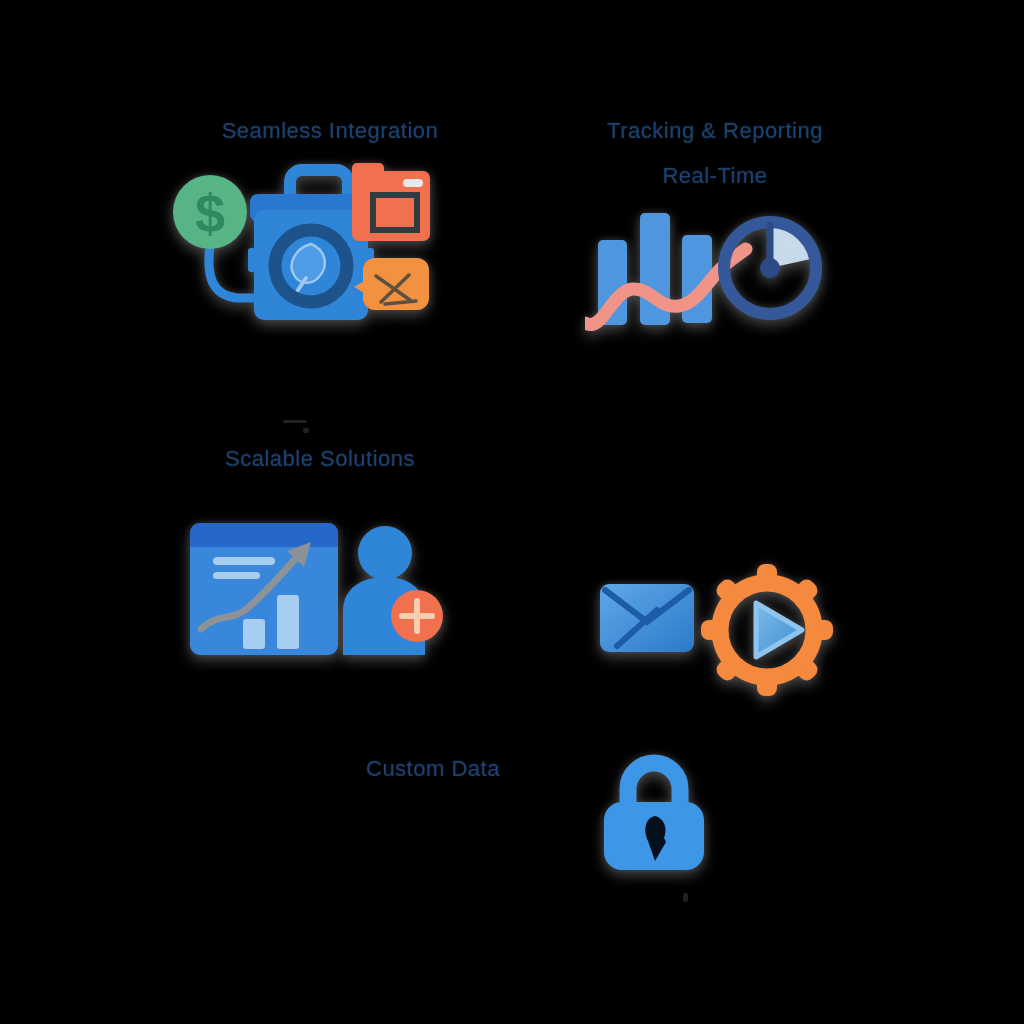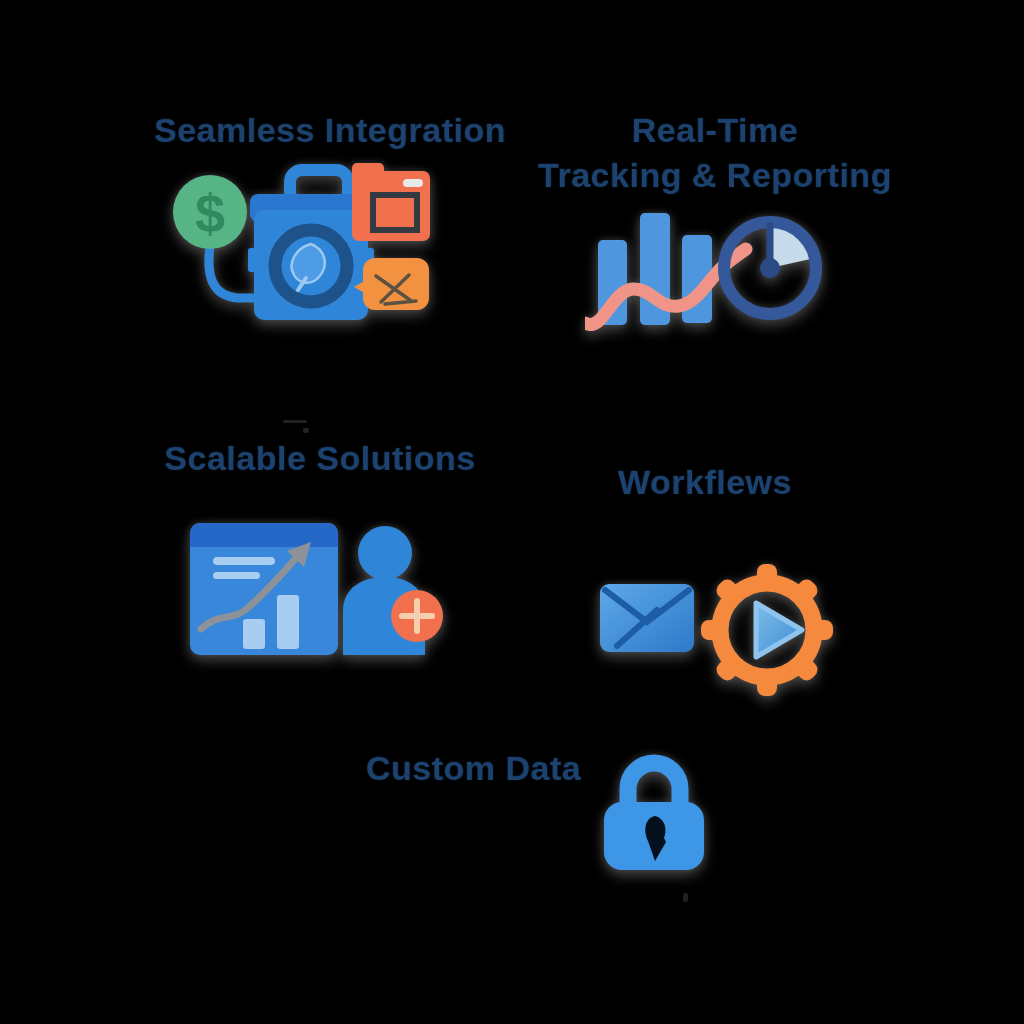--- a/index.html
+++ b/index.html
@@ -4,21 +4,21 @@
 <style>
   html,body{margin:0;padding:0;}
   body{
     width:1024px;height:1024px;position:relative;overflow:hidden;
     background:#000;
     font-family:"Liberation Sans","DejaVu Sans",sans-serif;
   }
   .canvas{position:absolute;inset:0;}
   .title{
     position:absolute;margin:0;
-    font-weight:700;font-size:34px;line-height:45px;letter-spacing:.5px;
+    font-weight:400;font-size:22px;line-height:45px;letter-spacing:.5px;
     color:var(--title-color);
     text-shadow:0 2px 3px rgba(0,0,0,.85), 0 0 2px rgba(70,120,180,.45);
   }
   .title .line{display:block;}
   .t-center{text-align:center;}
   .t-left{text-align:left;}
   #title-secure{line-height:53px;}
   .icon-svg{
     position:absolute;
     filter:drop-shadow(0 5px 7px rgba(145,145,145,.40)) drop-shadow(0 0 3px rgba(140,140,140,.28));
@@ -80,22 +80,22 @@
       <g>
         <path d="M206,122 L194,129 L206,136 Z" class="f-orange"></path>
         <rect x="203" y="100" width="66" height="52" rx="12" class="f-orange"></rect>
         <path d="M216,118 L250,142 M249,117 L221,144 M225,146 L256,143" fill="none" stroke="#5a5142" stroke-width="3.5" stroke-linecap="round"></path>
       </g>
     </svg>
   </section>
 
   <section>
     <h2 class="title t-center" style="left:520px;top:108px;width:390px;">
+      <span class="line">Tracking &amp; Reporting</span>
       <span class="line">Real-Time</span>
-      <span class="line">Tracking &amp; Reporting</span>
     </h2>
     <svg class="icon-svg" style="left:585px;top:205px;" width="250" height="132" viewBox="0 0 250 132">
 
       <g>
         <rect x="13" y="35" width="29" height="85" rx="5" class="f-bar"></rect>
         <rect x="55" y="8" width="30" height="112" rx="5" class="f-bar"></rect>
         <rect x="97" y="30" width="30" height="88" rx="5" class="f-bar"></rect>
       </g>
 
       <path d="M0,118 C18,128 26,86 48,84 C66,83 74,104 94,101 C114,98 124,72 142,58 C150,52 155,48 161,44" fill="none" class="s-salmon" stroke-width="13" stroke-linecap="round"></path>
@@ -134,21 +134,20 @@
         <circle cx="200" cy="38" r="27" class="f-blue"></circle>
         <path d="M158,140 L158,96 C158,73 177,62 200,62 C223,62 240,73 240,96 L240,140 Z" class="f-blue"></path>
         <circle cx="232" cy="101" r="26" class="f-coral"></circle>
         <path d="M232,86 L232,116 M217,101 L247,101" stroke="#f8cfae" stroke-width="6" stroke-linecap="round"></path>
       </g>
     </svg>
   </section>
 
   <section>
     <h2 class="title t-center" style="left:510px;top:460px;width:390px;">
-      <span class="line">Workflews</span>
     </h2>
     <svg class="icon-svg" style="left:595px;top:562px;" width="245" height="140" viewBox="0 0 245 140">
       <defs>
         <linearGradient id="envGrad" x1="0" y1="0" x2="1" y2="1">
           <stop offset="0" stop-color="#5fa9e8"></stop>
             <stop offset="1" stop-color="#2c79c9"></stop>
         </linearGradient>
         <linearGradient id="playGrad" x1="0" y1="0" x2="1" y2="1">
           <stop offset="0" stop-color="#7fbce8"></stop>
             <stop offset="1" stop-color="#3b8cd4"></stop>

